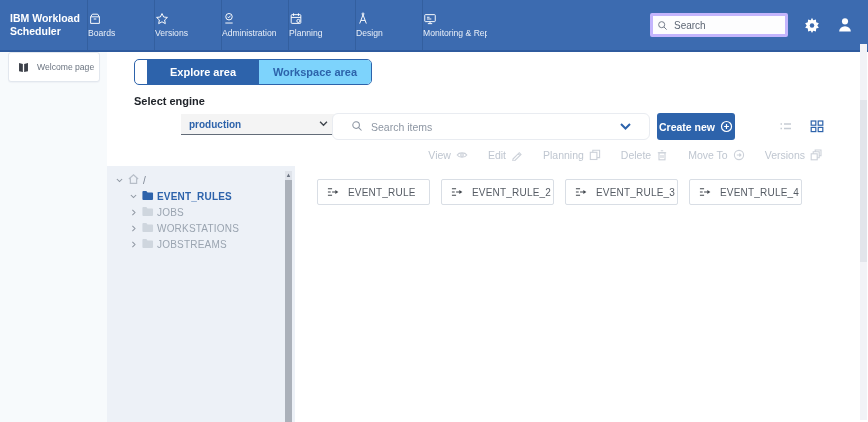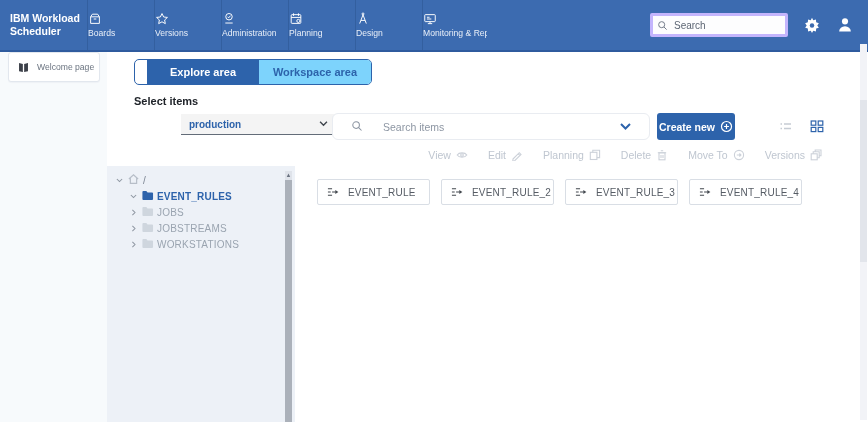--- a/index.html
+++ b/index.html
@@ -50,21 +50,21 @@
   
   .controls-row { display:flex; margin:10px 0 0 27px; align-items:flex-start; }
   .engine-col { width:198px; flex-shrink:0; }
   .engine-label { font-size:11px; font-weight:bold; color:#20242a; height:14px; margin-bottom:5px; }
   .engine-select { width:155px; height:21px; background:#f4f4f4; border-bottom:1px solid #636c78;
                    display:flex; align-items:center; padding:0 8px; cursor:pointer;margin-left:47px; }
   .engine-select .val { font-size:10px; font-weight:bold; color:#2d63ab; flex:1; }
   .engine-select svg { width:9px; height:6px; stroke:#3f454d; fill:none; stroke-width:1.6; }
   .search-row { display:flex; margin-top:18px; align-items:flex-start; }
   .items-search { width:318px; height:27px; background:#ffffff; border:1px solid #e9ecf1;
-                  border-radius:6px; display:flex; align-items:center; padding:0 18px; gap:20px; }
+                  border-radius:6px; display:flex; align-items:center; padding:0 18px; gap:8px; }
   .items-search .mag svg { width:12px; height:12px; stroke:#8a93a0; fill:none; stroke-width:1.4; }
   .items-search input { border:none; outline:none; flex:1; font-size:10.5px; color:#49515c;
                         font-family:inherit; background:transparent; }
   .items-search input::placeholder { color:#8d96a3; }
   .items-caret { cursor:pointer; display:flex; }
   .items-caret svg { width:11px; height:7px; stroke:#2d63ab; fill:none; stroke-width:2; }
   .create-btn { margin-left:7px; width:78px; height:27px; background:#2d63ab; border:none;
                 border-radius:3px; color:#ffffff; font-size:10.5px; font-weight:bold;
                 display:flex; align-items:center; justify-content:center; gap:5px; cursor:pointer;
                 font-family:inherit; }
@@ -192,21 +192,21 @@
 
   <div class="main">
 
     <div class="tab-group">
       <div class="tab active">Explore area</div>
       <div class="tab inactive">Workspace area</div>
     </div>
 
     <div class="controls-row">
       <div class="engine-col">
-        <div class="engine-label">Select items</div>
+        <div class="engine-label">Select engine</div>
         <div class="engine-select">
           <span class="val">production</span>
           <svg viewBox="0 0 10 7">
               <path d="M1 1 l4 4 4-4"></path>
             </svg>
         </div>
       </div>
       <div class="search-row">
         <div class="items-search">
           <span class="mag"><svg viewBox="0 0 16 16">
@@ -318,30 +318,30 @@
               </svg></span>
           <span class="tlabel">JOBS</span>
         </div>
         <div class="tree-row indent">
           <span class="caret"><svg viewBox="0 0 12 12">
                 <path d="M4.5 2.5 l3.5 3.5-3.5 3.5"></path>
               </svg></span>
           <span class="ticon"><svg viewBox="0 0 14 13">
                 <path fill="#cfd6de" d="M1.5 3.2 a1 1 0 0 1 1-1 h3.2 l1.4 1.5 h4.9 a1 1 0 0 1 1 1 V10.8 a1 1 0 0 1 -1 1 H2.5 a1 1 0 0 1 -1-1 Z"></path>
               </svg></span>
-          <span class="tlabel">JOBSTREAMS</span>
+          <span class="tlabel">WORKSTATIONS</span>
         </div>
         <div class="tree-row indent">
           <span class="caret"><svg viewBox="0 0 12 12">
                 <path d="M4.5 2.5 l3.5 3.5-3.5 3.5"></path>
               </svg></span>
           <span class="ticon"><svg viewBox="0 0 14 13">
                 <path fill="#cfd6de" d="M1.5 3.2 a1 1 0 0 1 1-1 h3.2 l1.4 1.5 h4.9 a1 1 0 0 1 1 1 V10.8 a1 1 0 0 1 -1 1 H2.5 a1 1 0 0 1 -1-1 Z"></path>
               </svg></span>
-          <span class="tlabel">WORKSTATIONS</span>
+          <span class="tlabel">JOBSTREAMS</span>
         </div>
         <div class="tree-scroll">
           <div class="arrow">▲</div>
           <div class="thumb"></div>
         </div>
       </div>
 
       <div class="cards-area">
         <div class="rule-card">
           <svg viewBox="0 0 13 12" style="stroke:#42474e; fill:none; stroke-width:1.1;">

